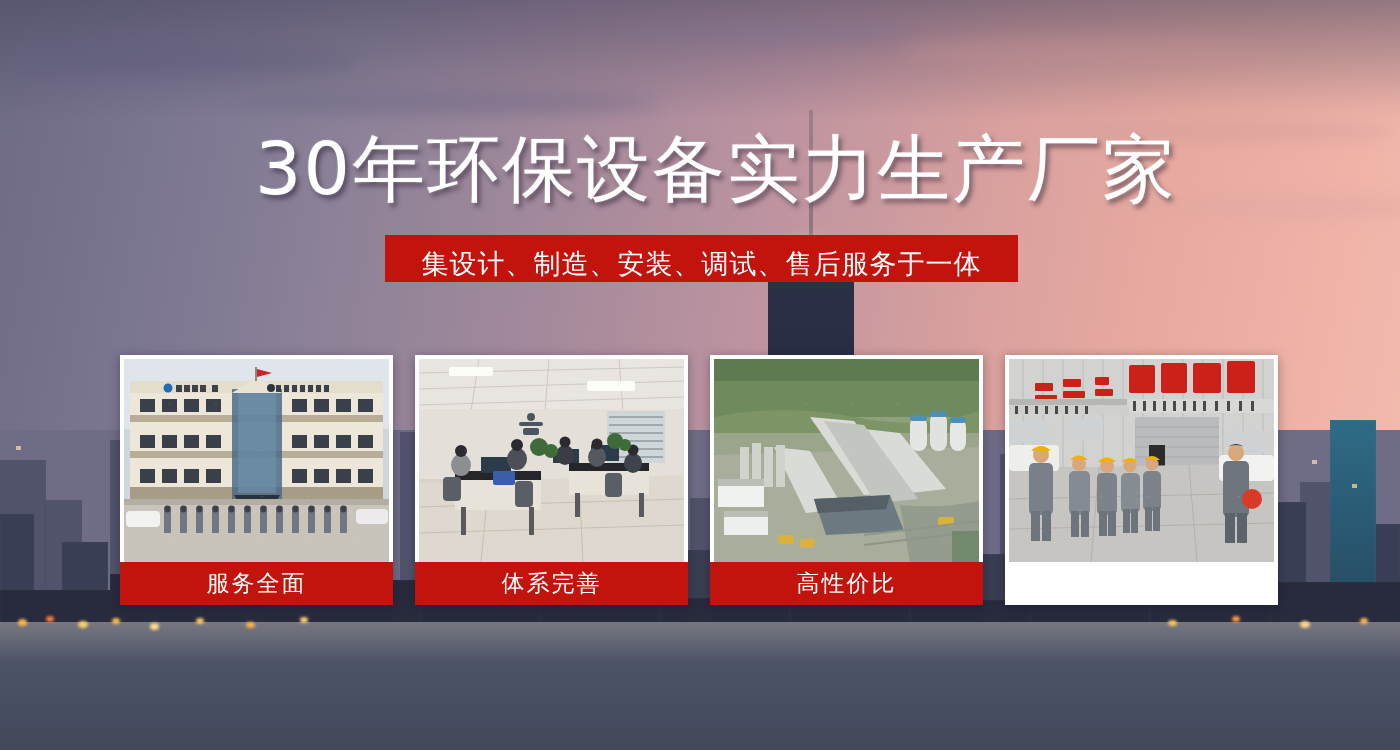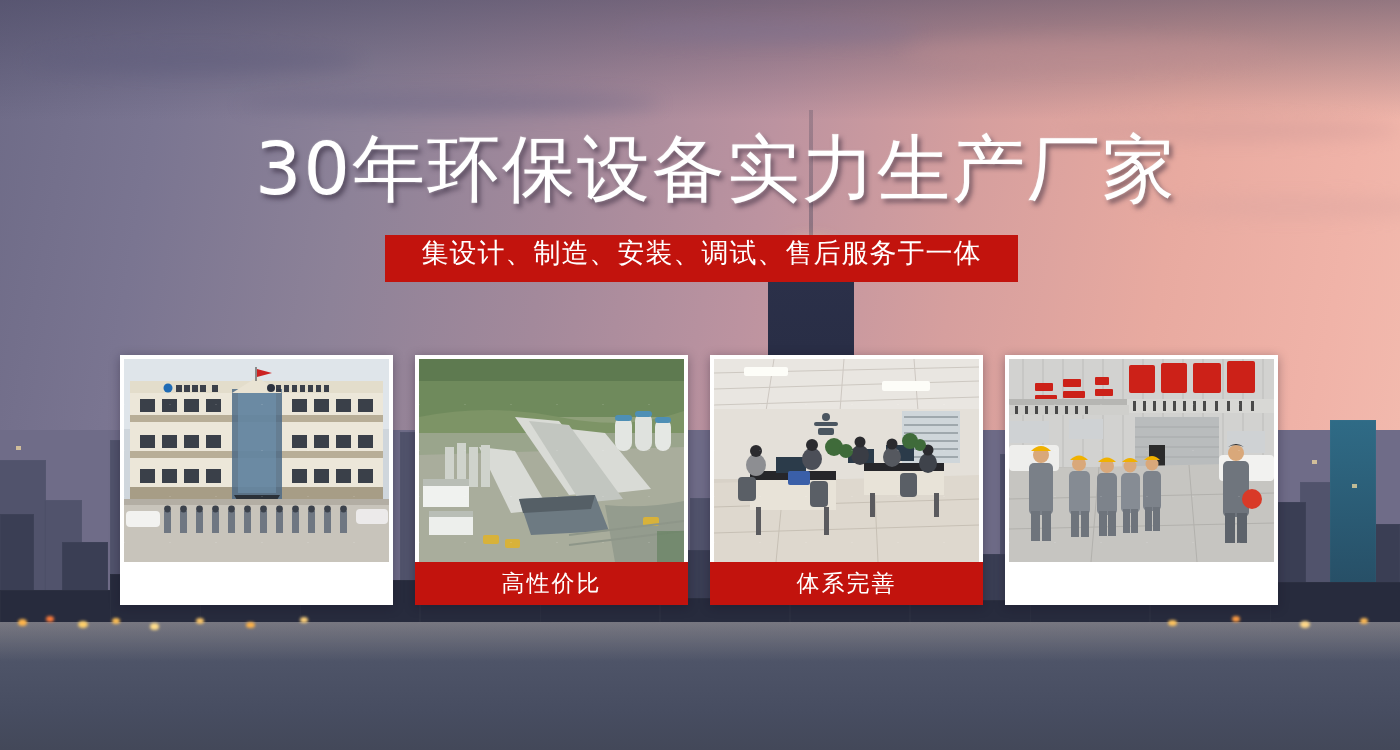--- a/index.html
+++ b/index.html
@@ -94,21 +94,21 @@
       0 0 2px rgba(255,255,255,.5);
     white-space:nowrap;
   }
 
   
   .subbar {
     position:absolute;
     left:385px; top:235px;
     width:633px; height:47px;
     background:#c2130d;
-    display:flex; align-items:flex-start; justify-content:center;
+    display:flex; align-items:flex-end; justify-content:center;
   }
   .subbar-text {
     color:#ffffff;
     font-size:27px;
     font-weight:normal;
     letter-spacing:1px;
     white-space:nowrap;
   }
 
   
@@ -348,73 +348,22 @@
               <rect x="176" y="26" width="5" height="7"></rect>
             <rect x="184" y="26" width="5" height="7"></rect>
               <rect x="192" y="26" width="5" height="7"></rect>
             <rect x="200" y="26" width="5" height="7"></rect>
           </g>
           <circle cx="44" cy="29" r="4.5" fill="#1f6bb5"></circle>
           <circle cx="147" cy="29" r="4" fill="#2d3340"></circle>
         </svg>
         <div class="wm"></div>
       </div>
-    </div>
-
-    <div class="card">
-      <div class="card-photo">
-        <svg viewBox="0 0 265 203" preserveAspectRatio="none">
-          <rect x="0" y="0" width="265" height="203" fill="#8fa07a"></rect>
-          <rect x="0" y="0" width="265" height="58" fill="#6f8a5c"></rect>
-          <rect x="0" y="0" width="265" height="22" fill="#5e7a50"></rect>
-          <path d="M0 58 Q70 44 140 58 T265 52 L265 74 Q130 86 0 74 Z" fill="#7d9466"></path>
-          <rect x="0" y="74" width="265" height="129" fill="#9aa58c"></rect>
-          <path d="M0 96 L265 88 L265 203 L0 203 Z" fill="#a9ad9c"></path>
-          <g fill="#d9dbd6">
-            <polygon points="96,58 140,62 196,132 150,136"></polygon>
-            <polygon points="150,70 186,74 232,130 196,134"></polygon>
-            <polygon points="60,88 96,92 130,150 92,154"></polygon>
-          </g>
-          <g fill="#c2c6c0">
-            <polygon points="110,62 150,66 204,140 162,144"></polygon>
-          </g>
-          <rect x="196" y="58" width="17" height="34" rx="8" fill="#e3e6e2"></rect>
-          <rect x="216" y="54" width="17" height="38" rx="8" fill="#dfe2de"></rect>
-          <rect x="236" y="60" width="16" height="32" rx="8" fill="#e5e8e4"></rect>
-          <rect x="196" y="56" width="17" height="6" rx="3" fill="#4e8fb5"></rect>
-          <rect x="216" y="52" width="17" height="6" rx="3" fill="#4e8fb5"></rect>
-          <rect x="236" y="58" width="16" height="6" rx="3" fill="#4e8fb5"></rect>
-          <g fill="#cfd3cc">
-            <rect x="26" y="88" width="9" height="40"></rect>
-              <rect x="38" y="84" width="9" height="44"></rect>
-            <rect x="50" y="88" width="9" height="40"></rect>
-              <rect x="62" y="86" width="9" height="42"></rect>
-          </g>
-          <polygon points="100,140 176,136 190,172 112,176" fill="#6d7a82"></polygon>
-          <polygon points="100,140 176,136 172,150 104,154" fill="#555f66"></polygon>
-          <rect x="4" y="120" width="46" height="28" fill="#f0f2ef"></rect>
-          <rect x="4" y="120" width="46" height="7" fill="#b9beb6"></rect>
-          <rect x="10" y="152" width="44" height="24" fill="#edefec"></rect>
-          <rect x="10" y="152" width="44" height="6" fill="#b9beb6"></rect>
-          <path d="M186 146 Q226 150 265 142 L265 203 L196 203 Z" fill="#949c8e"></path>
-          <g fill="#d8b23a">
-            <rect x="64" y="176" width="16" height="9" rx="2"></rect>
-            <rect x="86" y="180" width="15" height="9" rx="2"></rect>
-            <rect x="224" y="158" width="16" height="9" rx="2"></rect>
-          </g>
-          <g stroke="#8e9689" stroke-width="2" fill="none">
-            <path d="M150 176 L265 162"></path>
-              <path d="M150 186 L265 172"></path>
-          </g>
-          <rect x="238" y="172" width="27" height="31" fill="#5f7f5a" opacity=".6"></rect>
-        </svg>
-        <div class="wm"></div>
-      </div>
       <div class="card-label">
-        <span>高性价比</span>
+        <span>服务全面</span>
       </div>
     </div>
 
     <div class="card">
       <div class="card-photo">
         <svg viewBox="0 0 265 203" preserveAspectRatio="none">
           <rect x="0" y="0" width="265" height="203" fill="#ded9d2"></rect>
           <rect x="0" y="0" width="265" height="52" fill="#e9e6e1"></rect>
           <g stroke="#cdc8c1" stroke-width="1" fill="none">
             <path d="M0 14 L265 8"></path>
@@ -482,20 +431,74 @@
             <circle cx="120" cy="88" r="9"></circle>
               <circle cx="132" cy="92" r="7"></circle>
             <circle cx="196" cy="82" r="8"></circle>
               <circle cx="206" cy="86" r="6"></circle>
           </g>
         </svg>
         <div class="wm"></div>
       </div>
       <div class="card-label">
         <span>体系完善</span>
+      </div>
+    </div>
+
+    <div class="card">
+      <div class="card-photo">
+        <svg viewBox="0 0 265 203" preserveAspectRatio="none">
+          <rect x="0" y="0" width="265" height="203" fill="#8fa07a"></rect>
+          <rect x="0" y="0" width="265" height="58" fill="#6f8a5c"></rect>
+          <rect x="0" y="0" width="265" height="22" fill="#5e7a50"></rect>
+          <path d="M0 58 Q70 44 140 58 T265 52 L265 74 Q130 86 0 74 Z" fill="#7d9466"></path>
+          <rect x="0" y="74" width="265" height="129" fill="#9aa58c"></rect>
+          <path d="M0 96 L265 88 L265 203 L0 203 Z" fill="#a9ad9c"></path>
+          <g fill="#d9dbd6">
+            <polygon points="96,58 140,62 196,132 150,136"></polygon>
+            <polygon points="150,70 186,74 232,130 196,134"></polygon>
+            <polygon points="60,88 96,92 130,150 92,154"></polygon>
+          </g>
+          <g fill="#c2c6c0">
+            <polygon points="110,62 150,66 204,140 162,144"></polygon>
+          </g>
+          <rect x="196" y="58" width="17" height="34" rx="8" fill="#e3e6e2"></rect>
+          <rect x="216" y="54" width="17" height="38" rx="8" fill="#dfe2de"></rect>
+          <rect x="236" y="60" width="16" height="32" rx="8" fill="#e5e8e4"></rect>
+          <rect x="196" y="56" width="17" height="6" rx="3" fill="#4e8fb5"></rect>
+          <rect x="216" y="52" width="17" height="6" rx="3" fill="#4e8fb5"></rect>
+          <rect x="236" y="58" width="16" height="6" rx="3" fill="#4e8fb5"></rect>
+          <g fill="#cfd3cc">
+            <rect x="26" y="88" width="9" height="40"></rect>
+              <rect x="38" y="84" width="9" height="44"></rect>
+            <rect x="50" y="88" width="9" height="40"></rect>
+              <rect x="62" y="86" width="9" height="42"></rect>
+          </g>
+          <polygon points="100,140 176,136 190,172 112,176" fill="#6d7a82"></polygon>
+          <polygon points="100,140 176,136 172,150 104,154" fill="#555f66"></polygon>
+          <rect x="4" y="120" width="46" height="28" fill="#f0f2ef"></rect>
+          <rect x="4" y="120" width="46" height="7" fill="#b9beb6"></rect>
+          <rect x="10" y="152" width="44" height="24" fill="#edefec"></rect>
+          <rect x="10" y="152" width="44" height="6" fill="#b9beb6"></rect>
+          <path d="M186 146 Q226 150 265 142 L265 203 L196 203 Z" fill="#949c8e"></path>
+          <g fill="#d8b23a">
+            <rect x="64" y="176" width="16" height="9" rx="2"></rect>
+            <rect x="86" y="180" width="15" height="9" rx="2"></rect>
+            <rect x="224" y="158" width="16" height="9" rx="2"></rect>
+          </g>
+          <g stroke="#8e9689" stroke-width="2" fill="none">
+            <path d="M150 176 L265 162"></path>
+              <path d="M150 186 L265 172"></path>
+          </g>
+          <rect x="238" y="172" width="27" height="31" fill="#5f7f5a" opacity=".6"></rect>
+        </svg>
+        <div class="wm"></div>
+      </div>
+      <div class="card-label">
+        <span>高性价比</span>
       </div>
     </div>
 
     <div class="card">
       <div class="card-photo">
         <svg viewBox="0 0 265 203" preserveAspectRatio="none">
           <rect x="0" y="0" width="265" height="203" fill="#c8c8c6"></rect>
           <rect x="0" y="0" width="265" height="108" fill="#d2d2d0"></rect>
           <g stroke="#bcbcba" stroke-width="1">
             <path d="M14 0 V108"></path>

